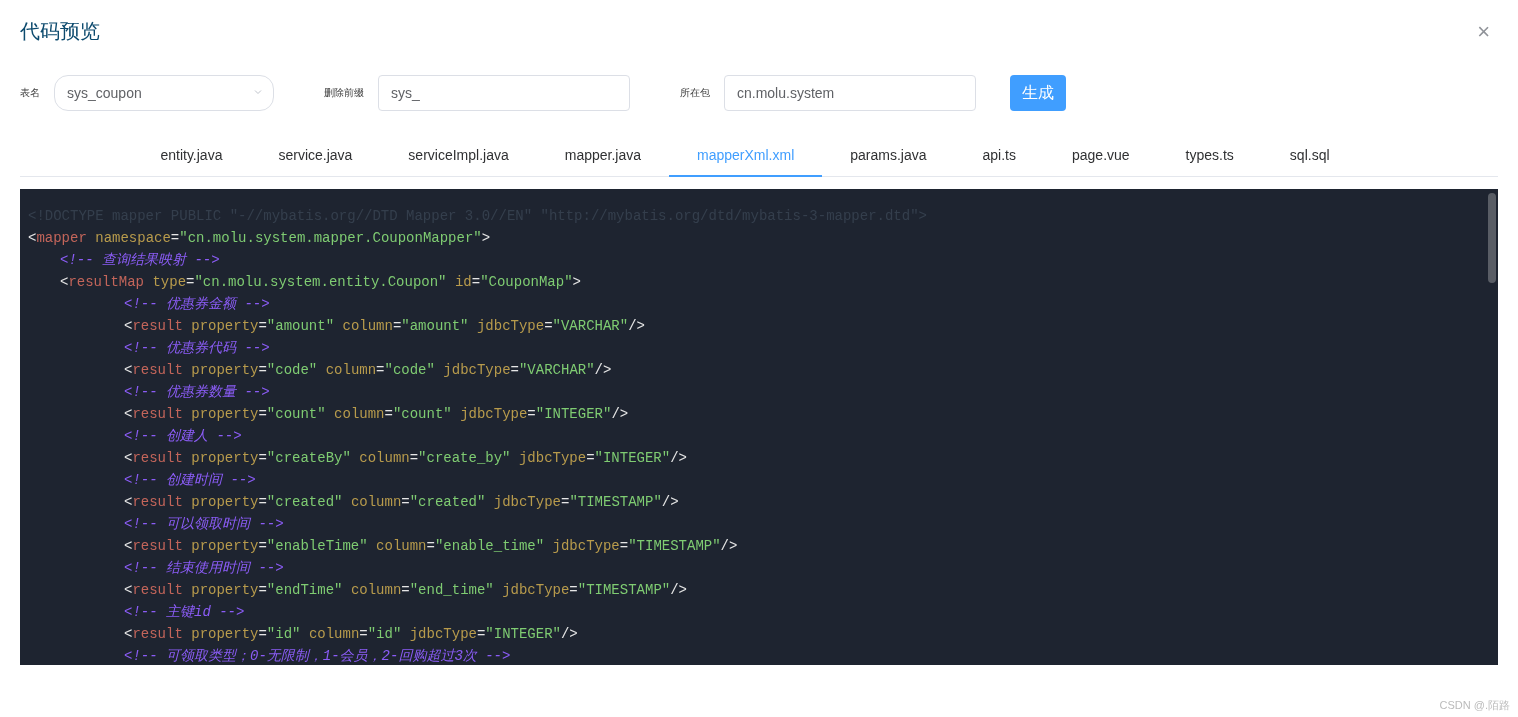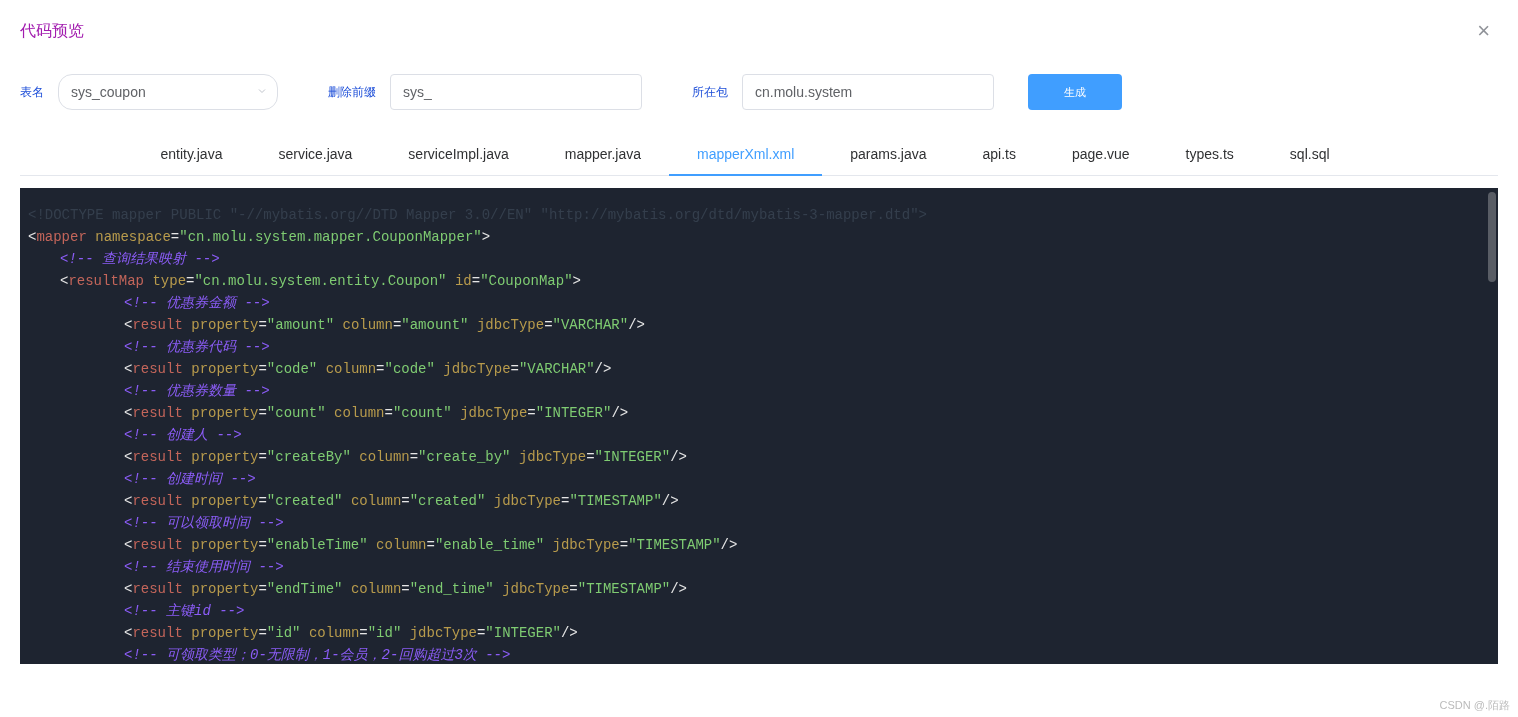--- a/index.html
+++ b/index.html
@@ -4,47 +4,47 @@
   <style>
     * { box-sizing: border-box; margin: 0; padding: 0; }
     body {
       font-family: -apple-system, BlinkMacSystemFont, "Segoe UI", "PingFang SC", "Microsoft YaHei", sans-serif;
       background: #fff;
       color: #333;
       font-size: 14px;
     }
     .container { padding: 18px 20px 0 20px; }
     .header { display: flex; align-items: center; justify-content: space-between; margin-bottom: 30px; }
-    .title { font-size: 16px; font-weight: 500; color: #a21caf; }
+    .title { font-size: 20px; font-weight: 500; color: #0c4a6e; }
     .close { font-size: 22px; color: #909399; cursor: pointer; padding: 0 8px; }
     .form-row { display: flex; align-items: center; gap: 10px; margin-bottom: 24px; flex-wrap: wrap; }
-    .form-label { color: #1d4ed8; font-size: 12px; margin-right: 4px; }
+    .form-label { color: #404040; font-size: 10px; margin-right: 4px; }
     .select-wrap { position: relative; display: inline-block; }
     .select-input, .text-input {
       height: 36px;
       padding: 0 30px 0 12px;
       border: 1px solid #dcdfe6;
       border-radius: 4px;
       font-size: 14px;
       color: #606266;
       background: #fff;
       outline: none;
     }
     .select-input { width: 220px; border-radius: 14px; }
     .text-input { width: 252px; padding-right: 12px; }
     .chevron { position: absolute; right: 10px; top: 50%; transform: translateY(-50%); pointer-events: none; color: #c0c4cc; }
     .spacer { width: 30px; }
     .btn-primary {
       height: 36px;
-      padding: 0 36px;
+      padding: 0 12px;
       background: #409eff;
       color: #fff;
       border: none;
       border-radius: 4px;
-      font-size: 11px;
+      font-size: 16px;
       cursor: pointer;
       margin-left: 24px;
     }
     .tabs {
       display: flex;
       border-bottom: 1px solid #e4e7ed;
       margin-bottom: 12px;
       gap: 0;
       justify-content: center;
     }

